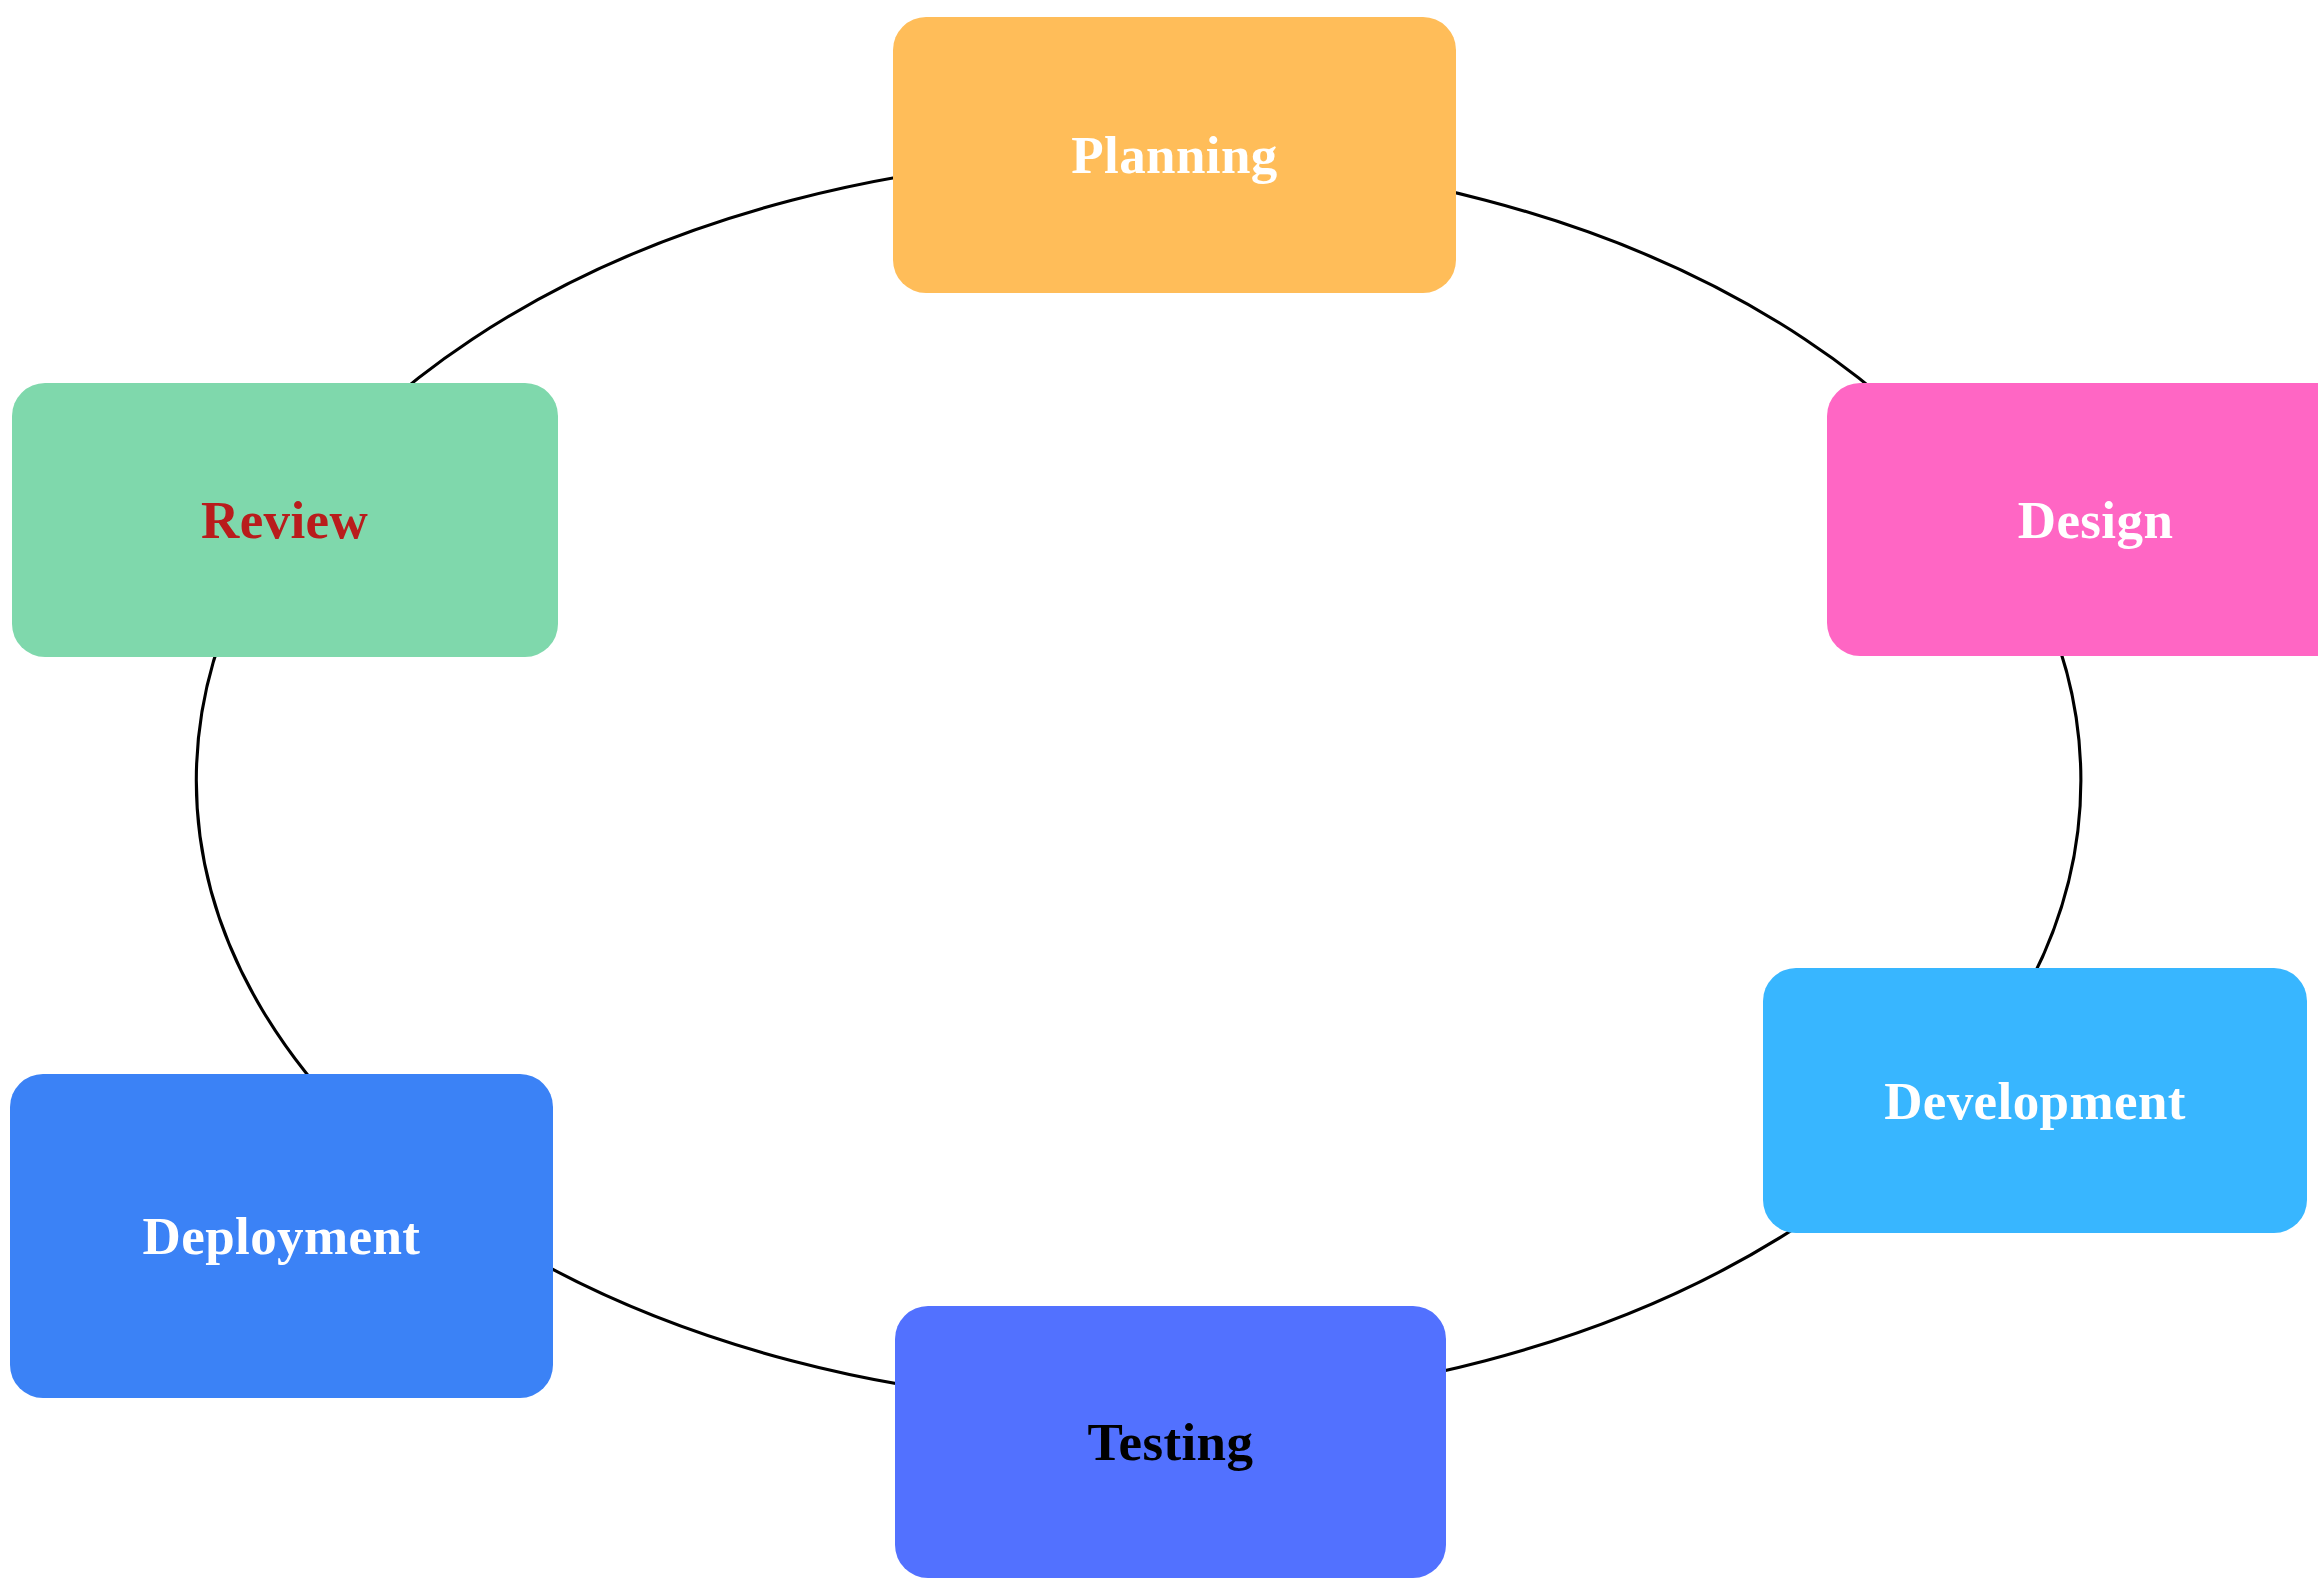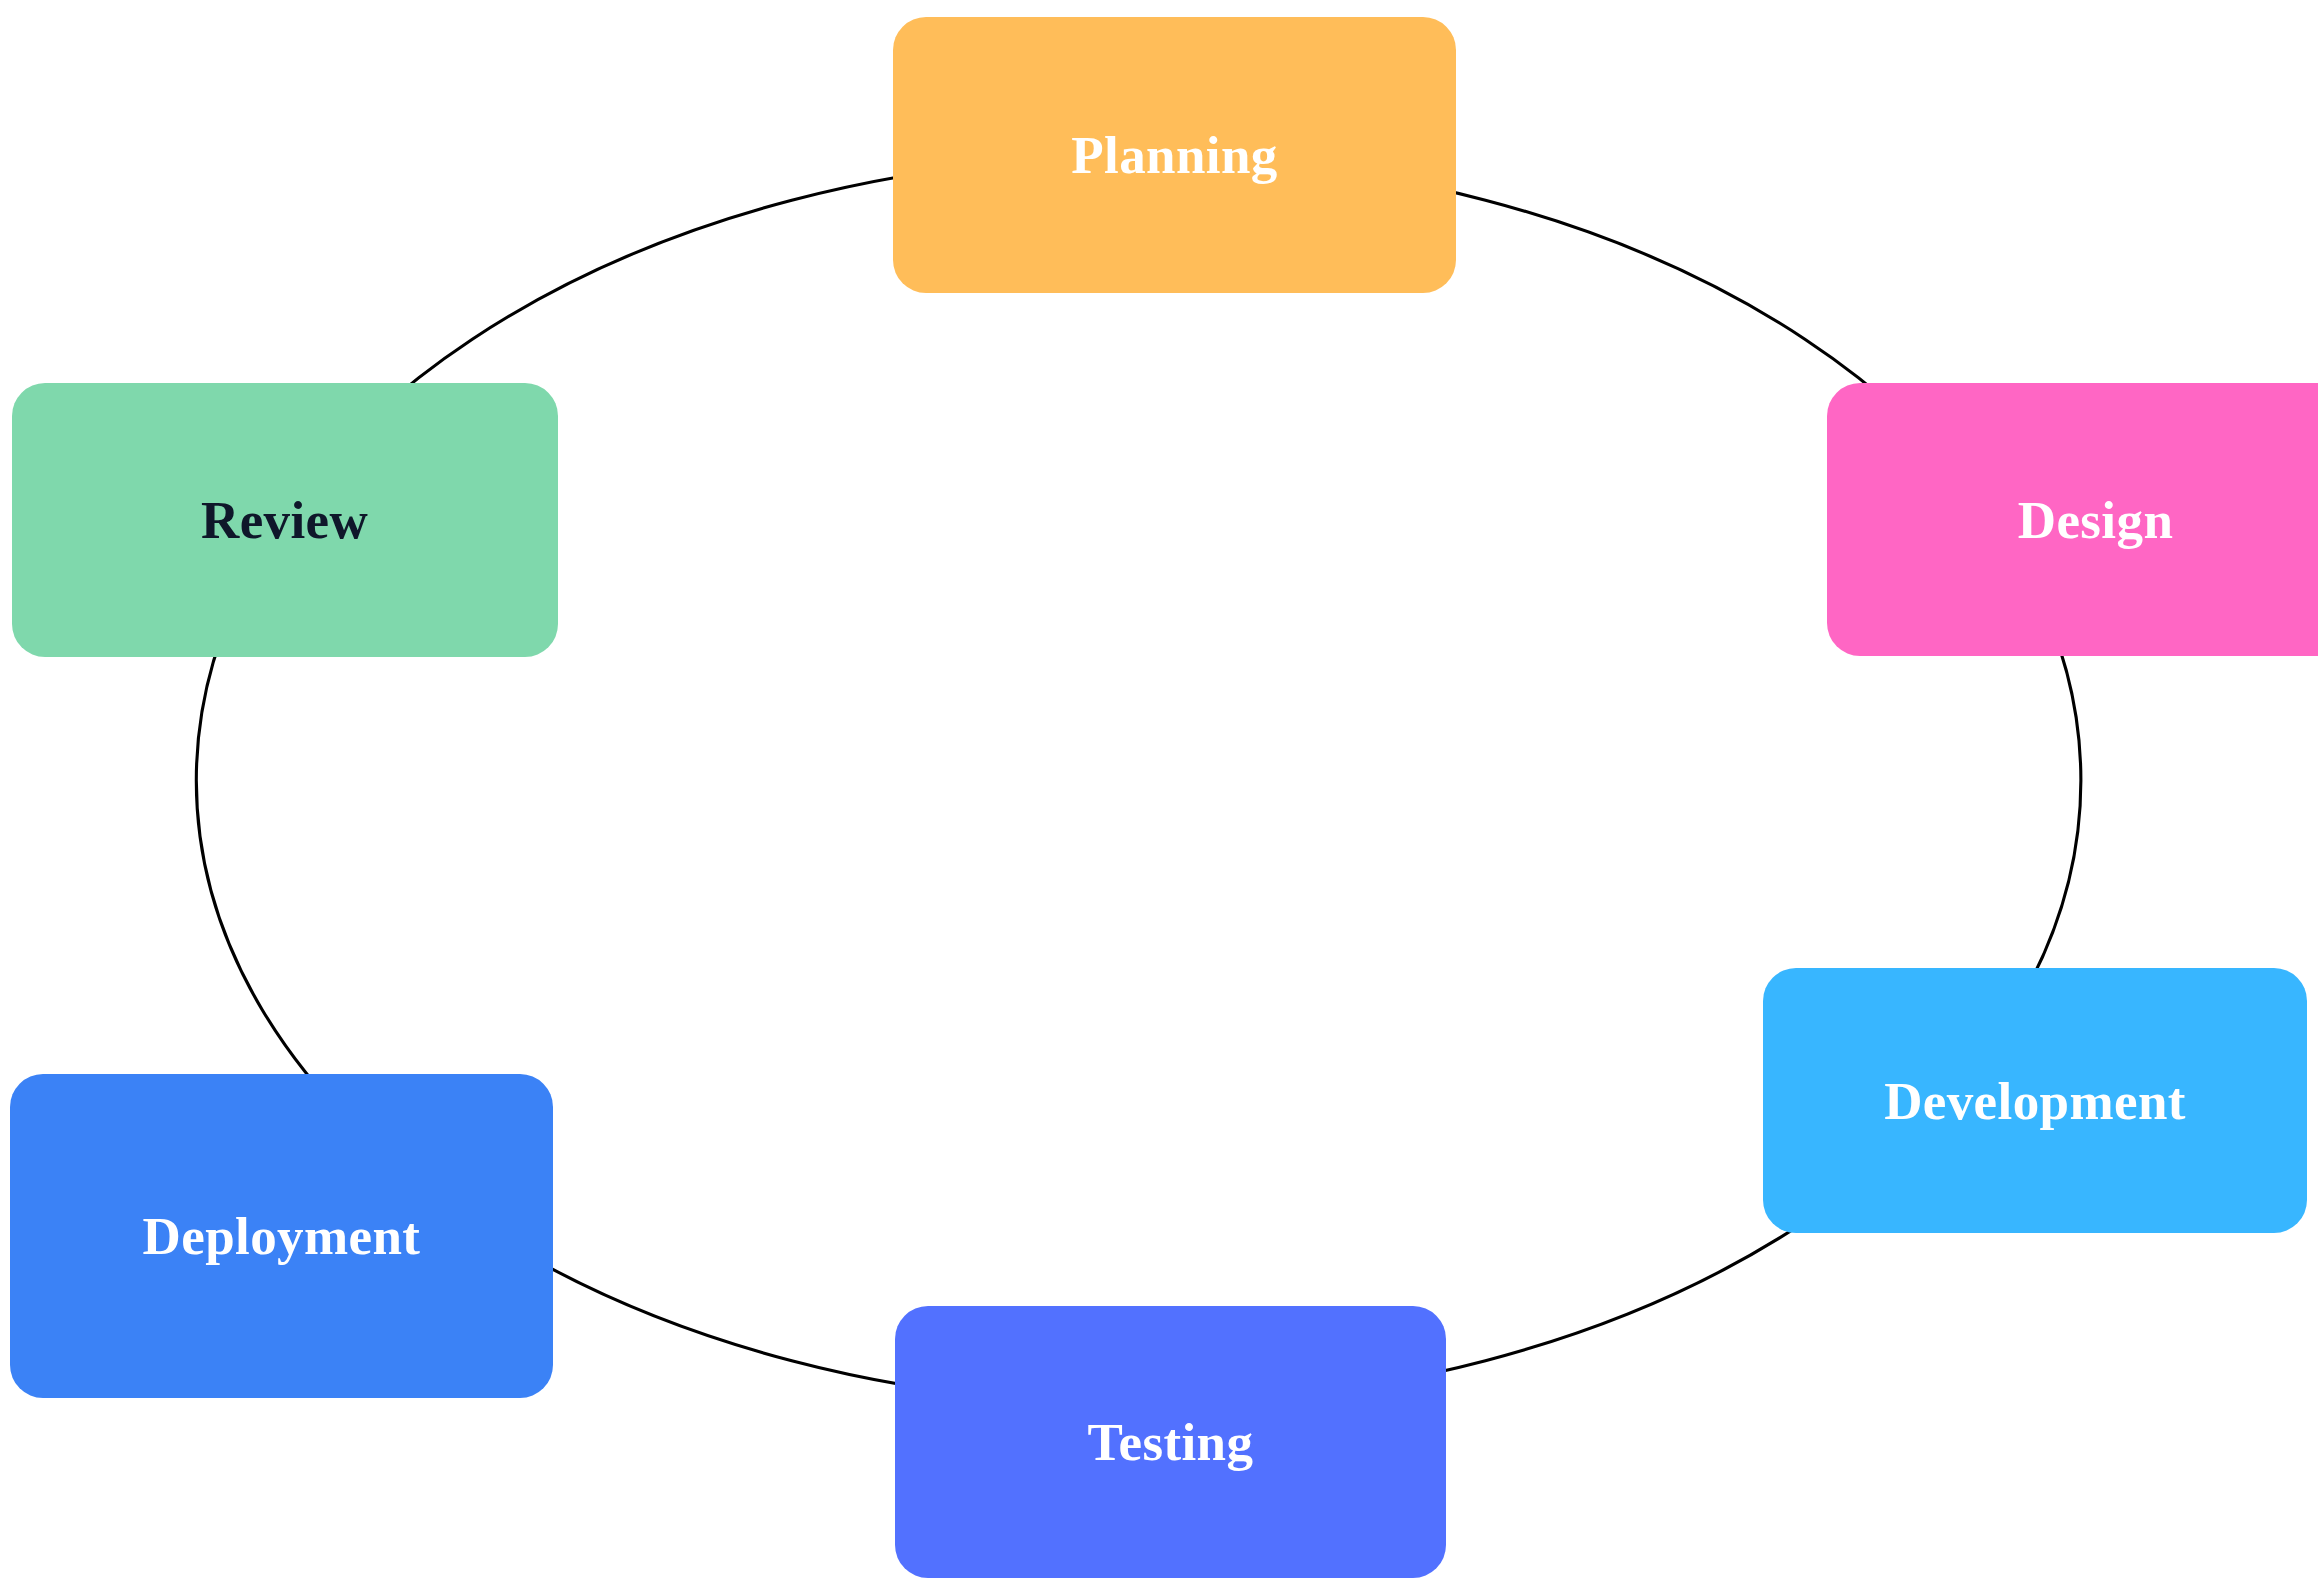--- a/index.html
+++ b/index.html
@@ -51,26 +51,26 @@
   </div>
 
   <div class="node" style="left: 1827px; top: 383px; width: 537px; height: 273px; background: rgb(255, 102, 196); color: rgb(255, 255, 255);">
     <span class="node-label">Design</span>
   </div>
 
   <div class="node" style="left: 1763px; top: 968px; width: 544px; height: 265px; background: rgb(56, 182, 255); color: rgb(255, 255, 255);">
     <span class="node-label">Development</span>
   </div>
 
-  <div class="node" style="left: 895px; top: 1306px; width: 551px; height: 272px; background: rgb(82, 113, 255); color: #ffffff;">
+  <div class="node" style="left: 895px; top: 1306px; width: 551px; height: 272px; background: rgb(82, 113, 255); color: #000000;">
     <span class="node-label">Testing</span>
   </div>
 
   <div class="node" style="left: 10px; top: 1074px; width: 543px; height: 324px; background: #3b82f6; color: rgb(255, 255, 255);">
     <span class="node-label">Deployment</span>
   </div>
 
-  <div class="node" style="left: 11.6px; top: 383px; width: 546px; height: 274px; background: rgb(127, 216, 172); color: #0f172a;">
+  <div class="node" style="left: 11.6px; top: 383px; width: 546px; height: 274px; background: rgb(127, 216, 172); color: #b91c1c;">
     <span class="node-label">Review</span>
   </div>
 
 </div>
 
 
 </body></html>

